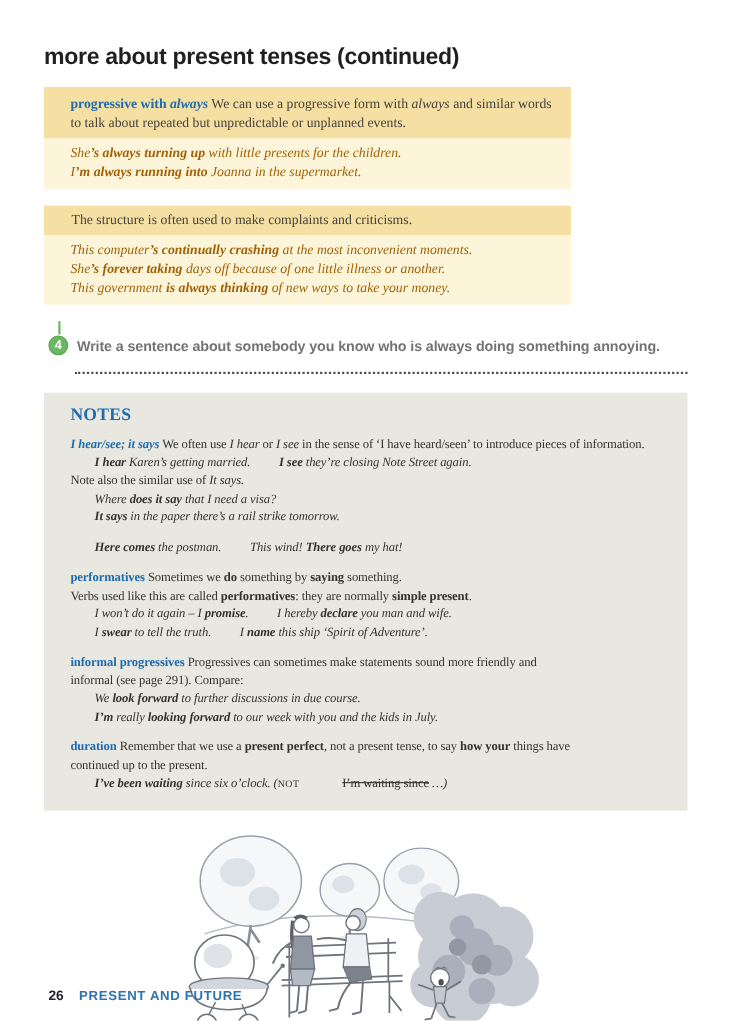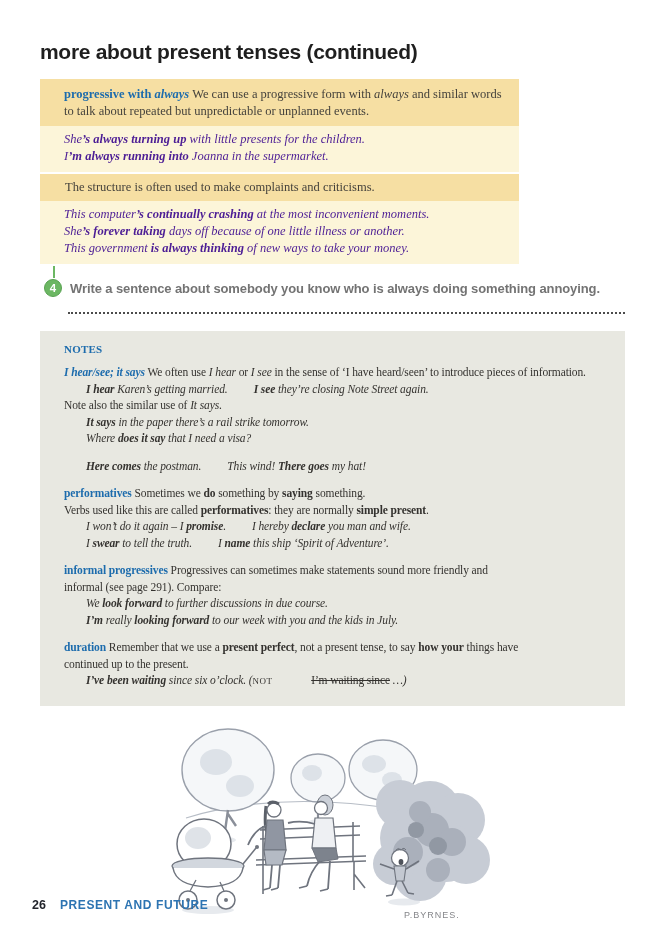--- a/index.html
+++ b/index.html
@@ -26,21 +26,21 @@
     font-family:"Liberation Sans", sans-serif;
     font-size:21px;font-weight:bold;color:#1f1f1f;
     letter-spacing:-0.3px;
     margin:0;padding-top:40px;
   }
   
   .rulebox{margin-top:15px;width:479px;}
   .rulebox p{margin:0;font-size:12.5px;line-height:17px;}
   .box-head{background:var(--tan);padding:7px 12px 6px 24px;color:#45423c;}
   .box-head + .box-ex{margin-top:0;}
-  .box-ex{background:var(--cream);padding:5px 12px 7px 24px;color:#4c1d95;margin-bottom:2px;}
+  .box-ex{background:var(--cream);padding:5px 12px 7px 24px;color:#a16207;margin-bottom:15px;}
   .box-head.single{padding-top:5px;padding-bottom:5px;padding-left:25px;}
   
   .b{font-weight:bold;}
   .i{font-style:italic;}
   .bi{font-weight:bold;font-style:italic;}
   .hb{font-weight:bold;color:var(--blue);}
   .hbi{font-weight:bold;font-style:italic;color:var(--blue);}
   .sc{font-size:0.78em;letter-spacing:0.5px;}
   .istrike{text-decoration:line-through;margin-left:36px;}
   .gap{display:inline-block;width:26px;}
@@ -62,32 +62,32 @@
   .answer-line{
     margin:14px 0 0 28px;width:557px;height:3px;
     border-bottom:2px dotted #4c4c4c;
   }
   
   .notes{
     margin-top:17px;width:585px;background:var(--graybox);
     padding:12px 10px 16px 24px;
   }
   .notes h2{
-    margin:0 0 9px 0;font-size:11px;font-weight:bold;color:var(--blue);
+    margin:0 0 9px 0;font-size:16px;font-weight:bold;color:var(--blue);
     font-family:"Liberation Serif", serif;letter-spacing:0.2px;
   }
   .notes p{margin:0;font-size:11.5px;line-height:16.5px;letter-spacing:-0.1px;color:#34322f;}
   .notes .ex{padding-left:22px;}
   .blk{margin-top:11px;}
   .blk.first{margin-top:0;}
   
   .cartoon{width:330px;margin:12px auto 0 auto;position:relative;}
   
   .footer{
-    position:absolute;left:32px;bottom:16px;
+    position:absolute;left:44px;bottom:16px;
     font-family:"Liberation Sans", sans-serif;
     display:flex;align-items:baseline;
   }
   .footer .pagenum{font-size:12.5px;font-weight:bold;color:#23252c;}
   .footer .section{font-size:12px;font-weight:bold;color:#2d74b2;margin-left:14px;letter-spacing:0.6px;}
 </style>
 </head>
 <body>
 
 <div class="page">
@@ -122,22 +122,22 @@
 
     <div class="answer-line"></div>
 
     <div class="notes">
       <h2>NOTES</h2>
 
       <div class="blk first">
         <p class="txt"><span class="hbi">I hear/see; it says</span><span>  We often use </span><span class="i">I hear</span><span> or </span><span class="i">I see</span><span> in the sense of ‘I have heard/seen’ to introduce pieces of information.</span></p>
         <p class="ex"><span class="bi">I hear</span><span class="i"> Karen’s getting married.</span><span class="gap"></span><span class="bi">I see</span><span class="i"> they’re closing Note Street again.</span></p>
         <p class="txt"><span>Note also the similar use of </span><span class="i">It says.</span></p>
+        <p class="ex"><span class="i">Where </span><span class="bi">does it say</span><span class="i"> that I need a visa?</span></p>
         <p class="ex"><span class="bi">It says</span><span class="i"> in the paper there’s a rail strike tomorrow.</span></p>
-        <p class="ex"><span class="i">Where </span><span class="bi">does it say</span><span class="i"> that I need a visa?</span></p>
       </div>
 
       <div class="blk">
         <p class="ex"><span class="bi">Here comes</span><span class="i"> the postman.</span><span class="gap"></span><span class="i">This wind! </span><span class="bi">There goes</span><span class="i"> my hat!</span></p>
       </div>
 
       <div class="blk">
         <p class="txt"><span class="hb">performatives</span><span>  Sometimes we </span><span class="b">do</span><span> something by </span><span class="b">saying</span><span> something.</span></p>
         <p class="txt"><span>Verbs used like this are called </span><span class="b">performatives</span><span>: they are normally </span><span class="b">simple present</span><span>.</span></p>
         <p class="ex"><span class="i">I won’t do it again – I </span><span class="bi">promise</span><span class="i">.</span><span class="gap"></span><span class="i">I hereby </span><span class="bi">declare</span><span class="i"> you man and wife.</span></p>

